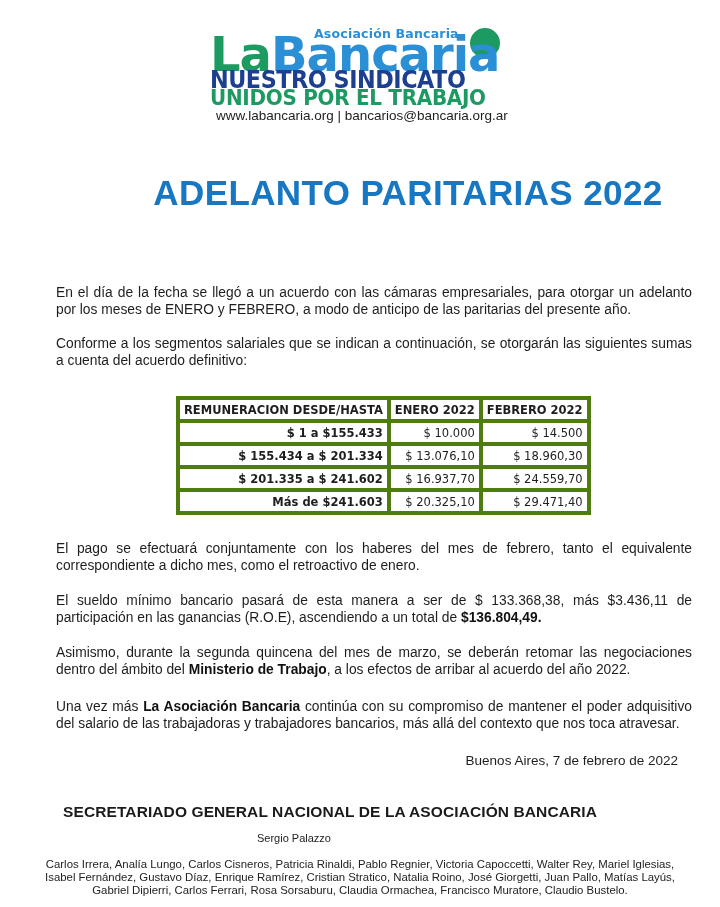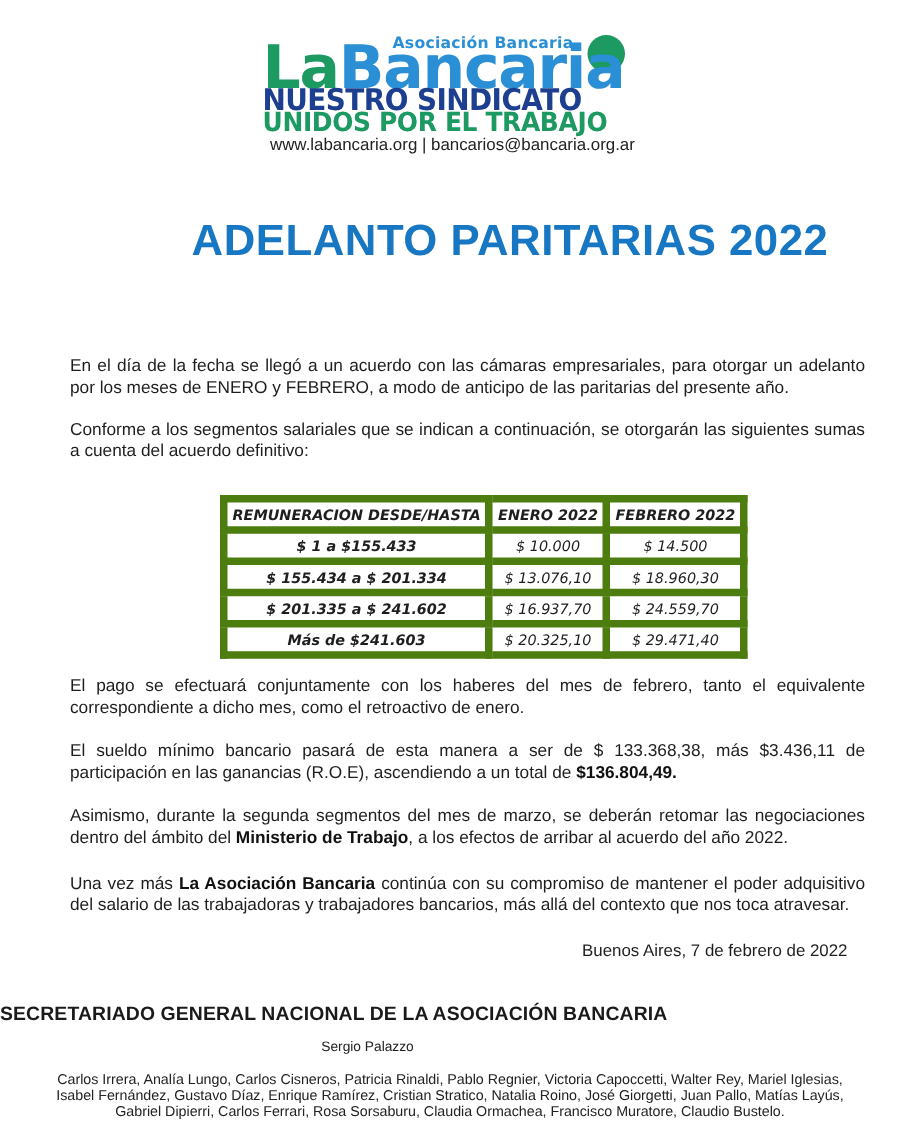--- a/index.html
+++ b/index.html
@@ -119,45 +119,45 @@
   table.pay {
     position: absolute;
     left: 176px;
     top: 396px;
     border-collapse: collapse;
     font-family: "DejaVu Sans", sans-serif;
     font-size: 11.5px;
     color: #1e1e1e;
   }
   table.pay th, table.pay td {
-    border: 6px solid #4d7c0f;
+    border: 4px solid #4d7c0f;
     padding: 0 4px;
     height: 19px;
-    text-align: center;
-    white-space: nowrap;
-    font-style: italic;
+    text-align: right;
+    white-space: nowrap;
   }
   table.pay th { font-weight: bold; }
   table.pay td.range { font-weight: bold; }
   table.pay col.c1 { width: 192px; }
   table.pay col.c2 { width: 84px; }
   table.pay col.c3 { width: 93px; }
   .date {
     position: absolute;
     right: 42px;
     top: 753px;
     font-family: "Liberation Sans", sans-serif;
     font-size: 13.5px;
     color: #1e1e1e;
   }
   .secretariado {
     position: absolute;
     left: 0;
     top: 803px;
     width: 660px;
+    text-align: center;
     font-family: "Liberation Sans", sans-serif;
     font-weight: bold;
     font-size: 15.5px;
     color: #1a1a1a;
     letter-spacing: 0.1px;
   }
   .signer {
     position: absolute;
     left: 0;
     top: 832px;
@@ -232,21 +232,21 @@
       <td>$ 20.325,10</td>
       <td>$ 29.471,40</td>
     </tr>
   </tbody>
 </table>
 
 <p class="para" style="top:528px;">El pago se efectuará conjuntamente con los haberes del mes de febrero, tanto el equivalente correspondiente a dicho mes, como el retroactivo de enero.</p>
 
 <p class="para" style="top:580px;"><span>El sueldo mínimo bancario pasará de esta manera a ser de $ 133.368,38, más $3.436,11 de participación en las ganancias (R.O.E), ascendiendo a un total de </span><b>$136.804,49.</b></p>
 
-<p class="para" style="top:632px;"><span>Asimismo, durante la segunda segmentos del mes de marzo, se deberán retomar las negociaciones dentro del ámbito del </span><b>Ministerio de Trabajo</b><span>, a los efectos de arribar al acuerdo del año 2022.</span></p>
+<p class="para" style="top:632px;"><span>Asimismo, durante la segunda quincena del mes de marzo, se deberán retomar las negociaciones dentro del ámbito del </span><b>Ministerio de Trabajo</b><span>, a los efectos de arribar al acuerdo del año 2022.</span></p>
 
 <p class="para" style="top:686px;"><span>Una vez más </span><b>La Asociación Bancaria</b><span> continúa con su compromiso de mantener el poder adquisitivo del salario de las trabajadoras y trabajadores bancarios, más allá del contexto que nos toca atravesar.</span></p>
 
 <div class="date">Buenos Aires, 7 de febrero de 2022</div>
 
 <div class="secretariado">SECRETARIADO GENERAL NACIONAL DE LA ASOCIACIÓN BANCARIA</div>
 
 <div class="signer">
   <div>Sergio Palazzo</div>
 </div>

